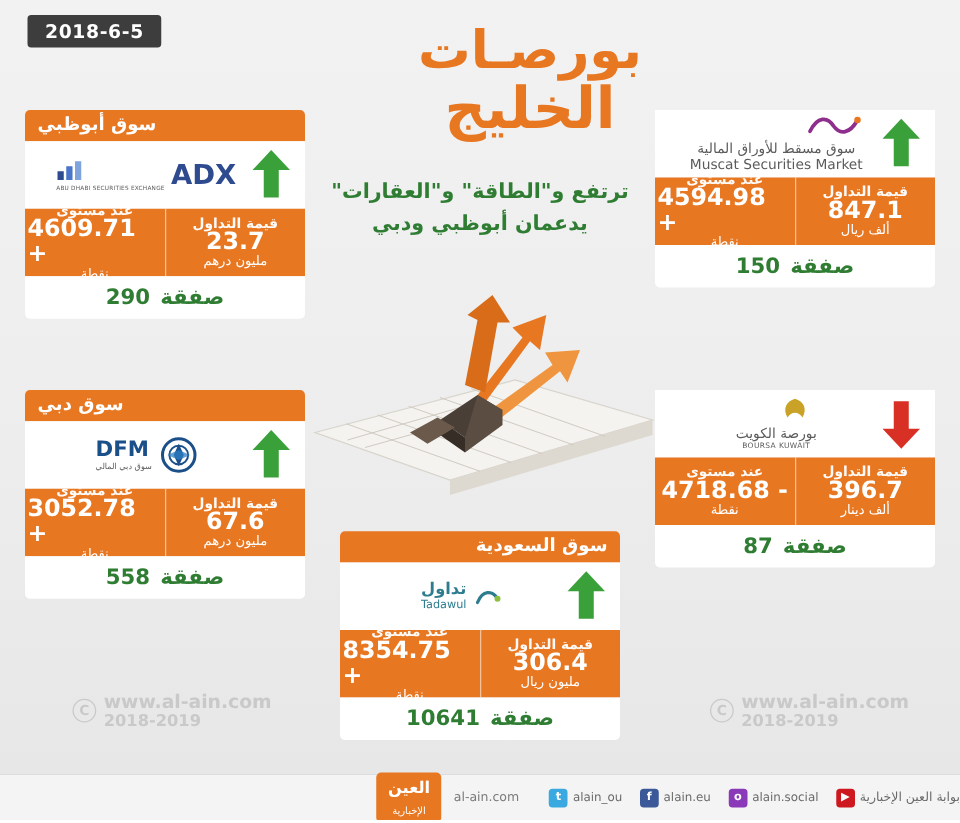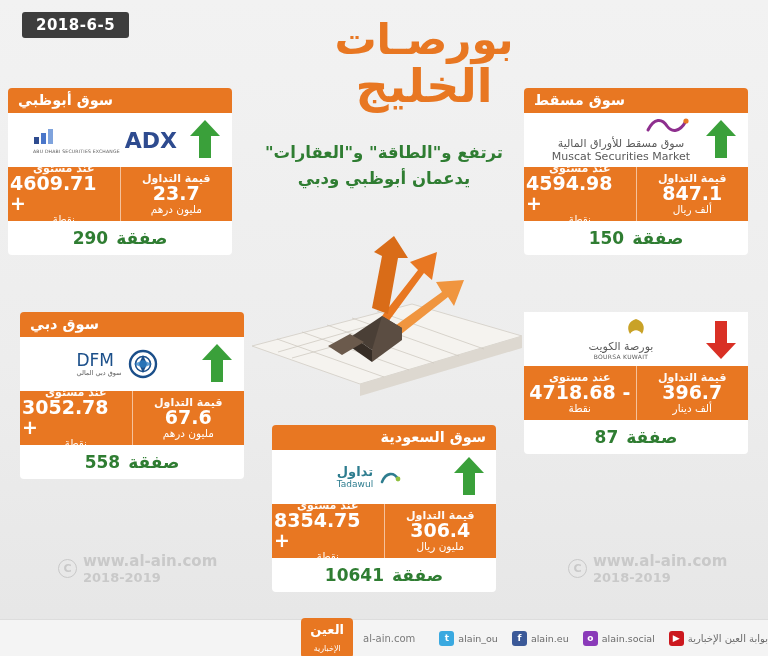--- a/index.html
+++ b/index.html
@@ -94,21 +94,21 @@
   .dealrow{
     background:#ffffff;height:34px;
     display:flex;align-items:center;justify-content:center;gap:8px;
     color:#2f7d32;font-size:17px;font-weight:bold;
     border-radius:0 0 4px 4px;
     direction:rtl;
   }
   .dealrow .n{direction:ltr;}
   
   #card-muscat{left:auto;right:20px;top:88px;}
-  #card-abudhabi{left:8px;top:88px;}
+  #card-abudhabi{left:20px;top:88px;}
   #card-kuwait{right:20px;top:312px;}
   #card-dubai{left:20px;top:312px;}
   #card-saudi{left:272px;top:425px;}
   
   .wm{
     position:absolute;top:552px;color:#c9c9c9;font-size:15px;font-weight:bold;
     display:flex;align-items:center;gap:6px;direction:ltr;
   }
   .wm .c{
     width:17px;height:17px;border:1.6px solid #c9c9c9;border-radius:50%;
@@ -177,21 +177,20 @@
       <polygon points="140,112 150,60 142,56 162,40 176,62 166,62 156,118" fill="#d96c18"></polygon>
 
       <polygon points="120,140 150,120 170,132 140,154" fill="#4a3f36"></polygon>
       <polygon points="120,140 140,154 140,166 120,152" fill="#362d26"></polygon>
       <polygon points="150,120 170,132 170,144 140,166 140,154" fill="#5b4d42"></polygon>
       <polygon points="96,150 118,138 132,146 110,159" fill="#6b5a4c"></polygon>
     </g>
   </svg>
 
   <div class="card" id="card-muscat">
-    <div class="titlebar">سوق مسقط</div>
     <div class="logorow">
       <div class="arrow-up"></div>
       <div class="logo">
         <div>
           <svg width="46" height="18" viewBox="0 0 46 18">
             <path d="M4 14 C10 2, 18 2, 23 10 C28 17, 36 16, 42 5" stroke="#8e2f8e" stroke-width="3" fill="none" stroke-linecap="round"></path>
             <circle cx="42" cy="5" r="2.6" fill="#e87722"></circle>
           </svg>
           <div class="logo-text">سوق مسقط للأوراق المالية</div>
           <div class="logo-text">Muscat Securities Market</div>
@@ -289,21 +288,21 @@
       <div class="arrow-up"></div>
       <div class="logo">
         <div style="display:flex;align-items:center;gap:6px;">
           <svg width="30" height="30" viewBox="0 0 30 30">
             <circle cx="15" cy="15" r="13" fill="none" stroke="#1b4f8a" stroke-width="2.4"></circle>
             <circle cx="15" cy="15" r="7.5" fill="none" stroke="#1b4f8a" stroke-width="1.6"></circle>
             <path d="M15 6 L19 15 L15 24 L11 15 Z" fill="#1b4f8a"></path>
             <path d="M6 15 L15 11 L24 15 L15 19 Z" fill="#2e7fc4" opacity=".75"></path>
           </svg>
           <div style="text-align:left;">
-            <div style="font-size:17px;font-weight:normal;color:#1b4f8a;direction:ltr;">DFM</div>
+            <div style="font-size:17px;font-weight:bold;color:#1b4f8a;direction:ltr;">DFM</div>
             <div class="logo-text" style="font-size:6.5px;">سوق دبي المالي</div>
           </div>
         </div>
       </div>
     </div>
     <div class="valrow">
       <div class="valcell sep">
         <span class="lbl">قيمة التداول</span>
         <span class="num">67.6</span>
         <span class="unit">مليون درهم</span>

